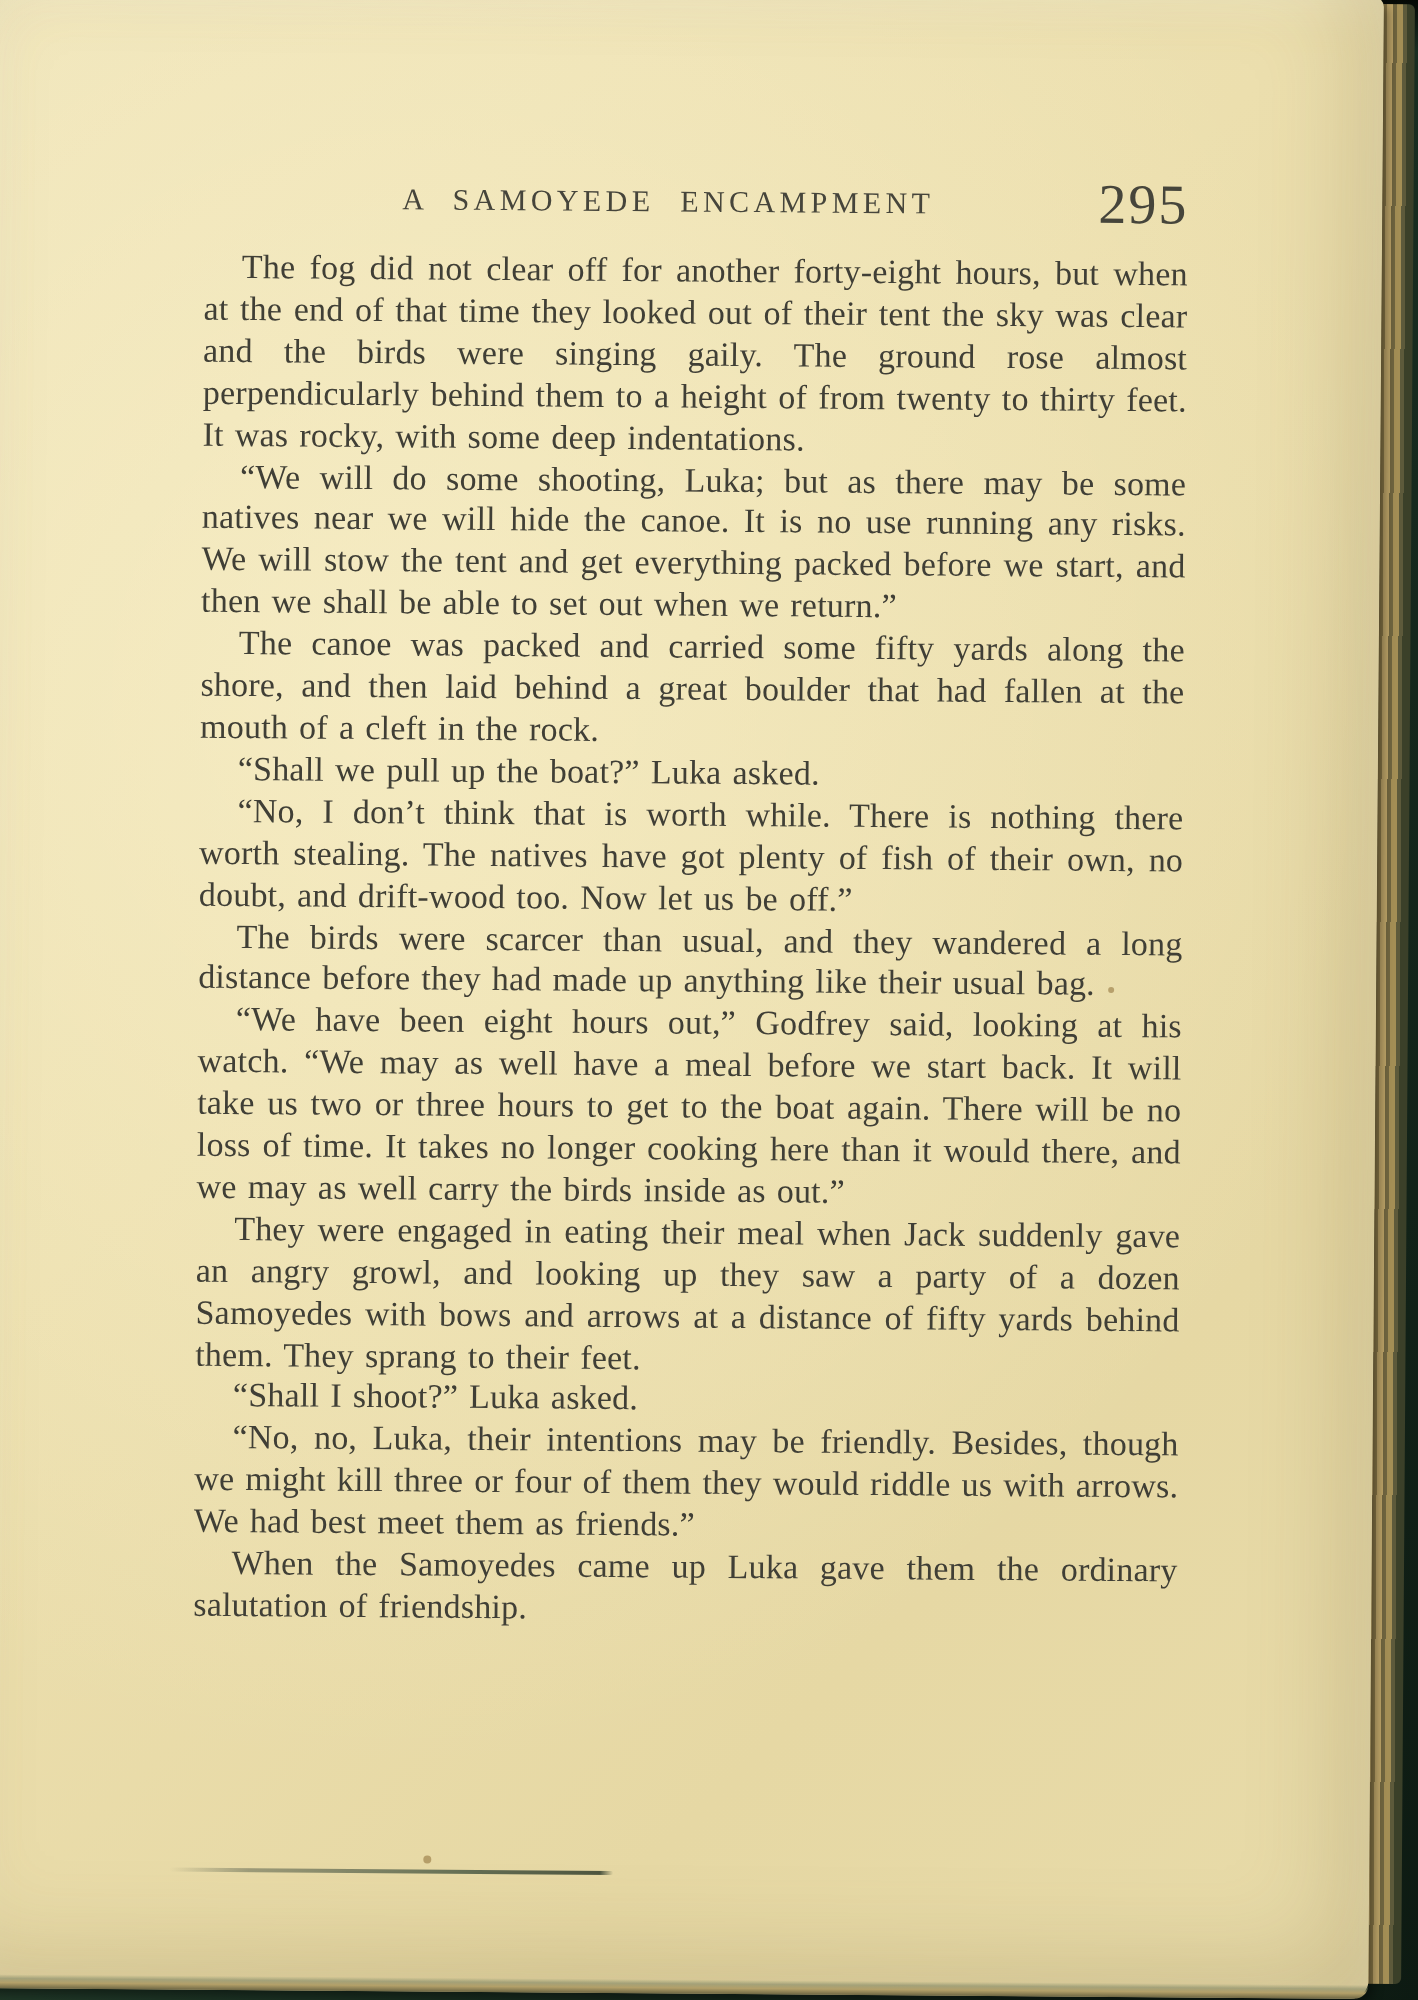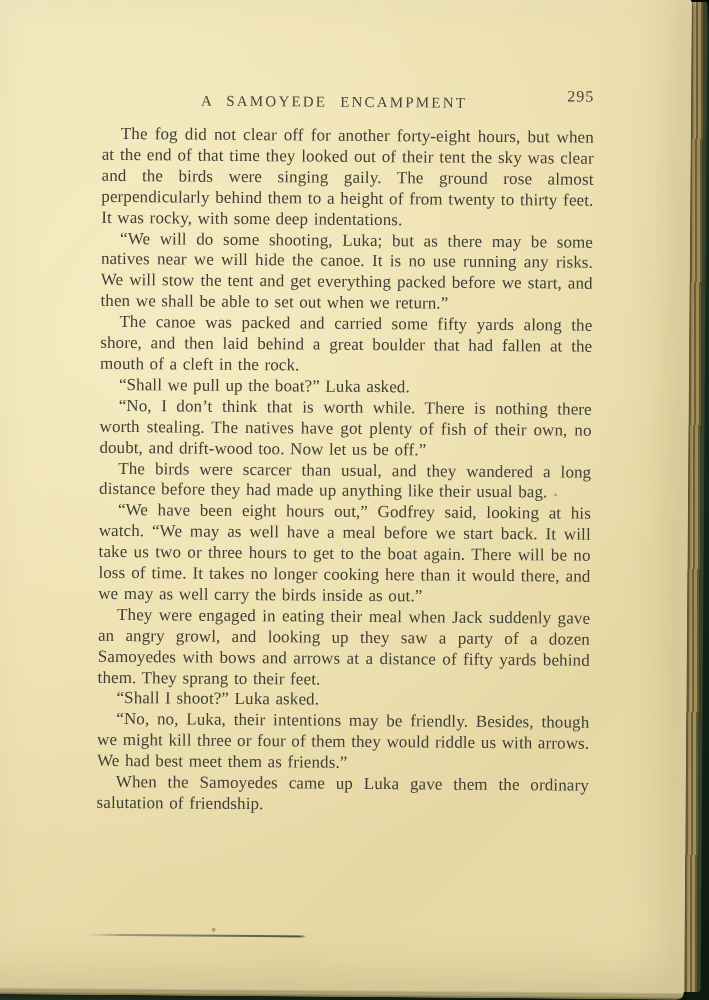--- a/index.html
+++ b/index.html
@@ -62,21 +62,21 @@
 
   .running-head{
     position:relative;height:22px;margin-bottom:15px;
   }
   .running-title{
     position:absolute;left:0;right:28px;text-align:center;
     font-size:15px;letter-spacing:2.2px;word-spacing:7px;
     color:#46453b;white-space:nowrap;padding-top:5px;
   }
   .page-number{
-    position:absolute;right:0;top:-3px;font-size:16px;color:#46453b;
+    position:absolute;right:0;top:-3px;font-size:28px;color:#46453b;
     letter-spacing:1px;
   }
 
   .text-body{font-size:17px;line-height:20.9px;word-spacing:1.2px;letter-spacing:.1px;}
   .text-body p{margin:0;text-indent:19px;text-align:justify;}
 
   
   .scratch-line{
     position:absolute;left:101px;top:940px;width:222px;height:2px;
     background:linear-gradient(to right, rgba(95,102,82,0) 0%, rgba(95,102,82,.55) 18%, #667055 65%, #4d553f 97%, rgba(77,85,63,0) 100%);

